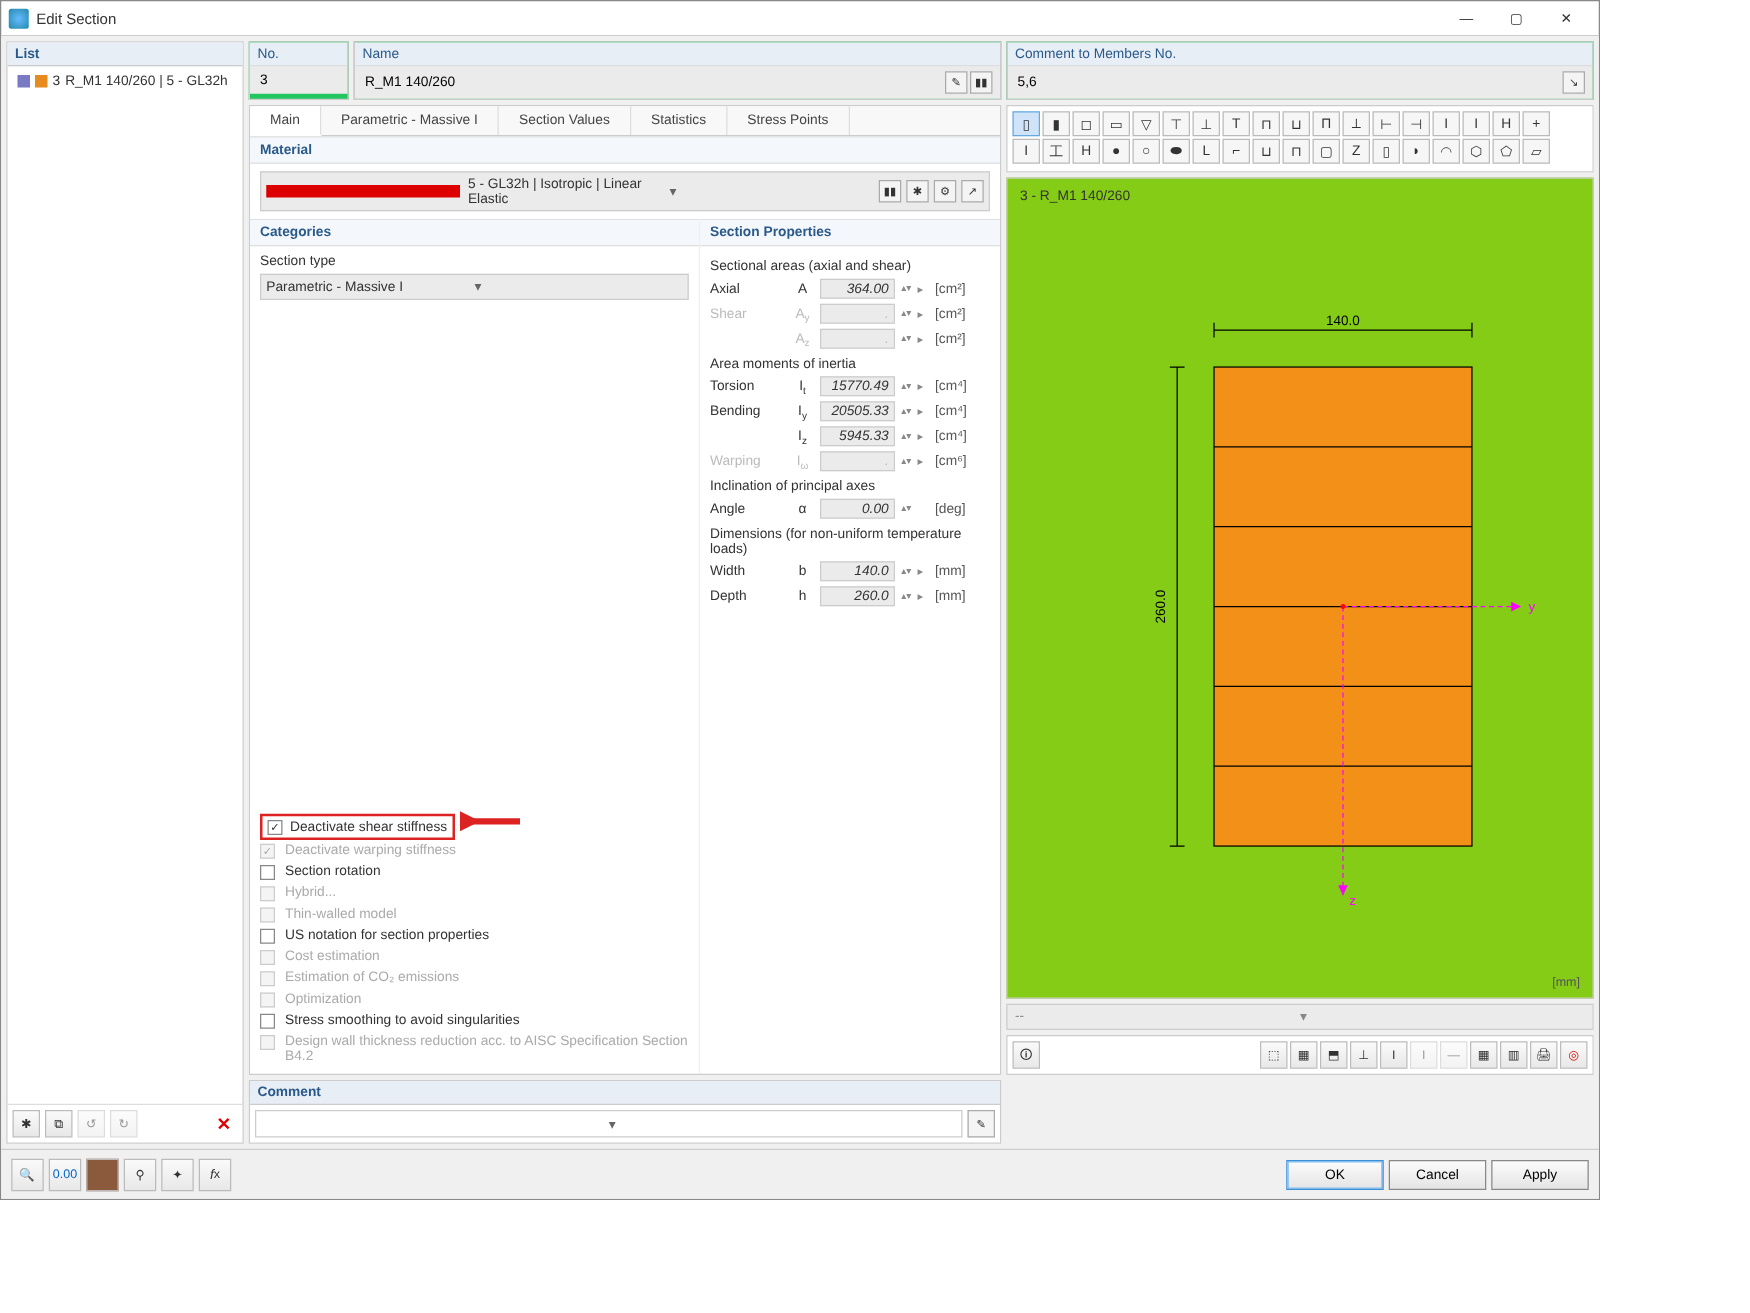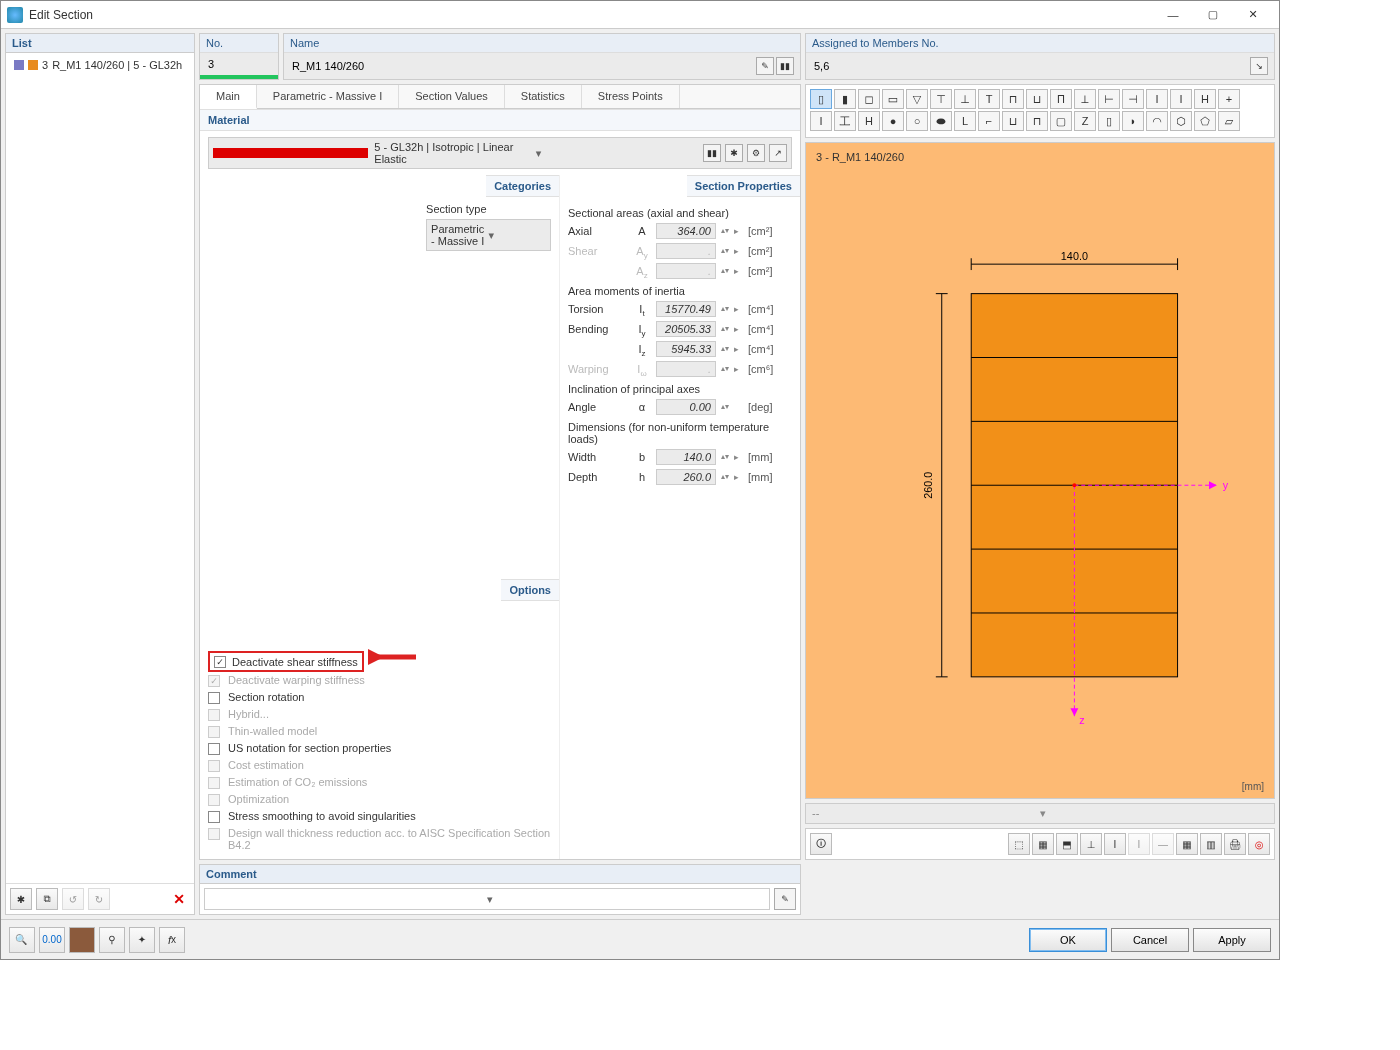--- a/index.html
+++ b/index.html
@@ -27,21 +27,21 @@
 .fieldbox .hdr { background: #e8eef6; padding: 3px 6px; color: #2a5a8a; font-size: 11px; }
 .fieldbox .val { background: #ebebeb; padding: 4px 6px; border-top: 1px solid #ddd; display: flex; align-items: center; }
 .fieldbox .val input { background: transparent; border: none; flex: 1; font-size: 11px; }
 .smallbtn { width: 18px; height: 18px; border: 1px solid #aaa; background: #f4f4f4; margin-left: 2px; font-size: 9px; display: flex; align-items: center; justify-content: center; }
 .midrow { flex: 1; display: flex; gap: 4px; overflow: hidden; }
 .midleft { flex: 1; background: #fff; border: 1px solid #ccc; display: flex; flex-direction: column; }
 .tabs { display: flex; background: #f8f8f8; border-bottom: 1px solid #ccc; }
 .tab { padding: 5px 16px; border-right: 1px solid #ddd; color: #444; cursor: pointer; }
 .tab.active { background: #fff; border-bottom: 2px solid #fff; margin-bottom: -1px; }
 .tabcontent { flex: 1; display: flex; overflow: hidden; }
-.col { flex: 1; padding: 0; border-right: 1px solid #eee; display: flex; flex-direction: column; align-items: flex-end; }
+.col { flex: 1; padding: 0; border-right: 1px solid #eee; display: flex; flex-direction: column; }
 .col:last-child { border-right: none; }
 .grouphdr { background: #f4f7fb; padding: 4px 8px; color: #2a5a8a; font-weight: 600; border-bottom: 1px solid #e0e0e0; border-top: 1px solid #e0e0e0; }
 .groupbody { padding: 6px 8px; }
 .lbl { display: block; margin-bottom: 4px; font-size: 11px; }
 .combo { width: 100%; background: #ebebeb; border: 1px solid #ccc; padding: 3px 4px; display: flex; align-items: center; }
 .combo span { flex: 1; }
 .combo .arrow { color: #666; }
 .matrow { display: flex; align-items: center; gap: 6px; }
 .redbox { width: 10px; height: 10px; background: #d00; }
 .matbtns { display: flex; gap: 2px; margin-left: 4px; }
@@ -64,21 +64,21 @@
 .prop-row .go { width: 10px; color: #888; font-size: 9px; }
 .prop-row .punit { width: 38px; color: #555; }
 .prop-row.disabled { color: #bbb; }
 .prop-row.disabled .pval { color: #bbb; }
 .subhdr { font-weight: normal; margin: 4px 0 2px; font-size: 11px; }
 .preview { width: 470px; display: flex; flex-direction: column; gap: 4px; }
 .shape-palette { background: #fff; border: 1px solid #ccc; padding: 4px; }
 .palette-row { display: flex; gap: 2px; margin-bottom: 2px; }
 .shape { width: 22px; height: 20px; border: 1px solid #bbb; background: #f6f6f6; display: flex; align-items: center; justify-content: center; }
 .shape.sel { background: #cfe4f8; border-color: #6aa9e0; }
-.preview-canvas { flex: 1; background: #fdba74; border: 1px solid #ccc; position: relative; padding: 8px; }
+.preview-canvas { flex: 1; background: #84cc16; border: 1px solid #ccc; position: relative; padding: 8px; }
 .preview-label { position: absolute; top: 8px; left: 10px; font-size: 11px; }
 .units-label { position: absolute; bottom: 6px; right: 10px; font-size: 10px; color: #555; }
 .preview-combo { background: #ebebeb; border: 1px solid #ccc; padding: 3px 6px; display: flex; }
 .preview-combo span { flex:1; color:#888; }
 .preview-tools { background: #fff; border: 1px solid #ccc; padding: 4px; display: flex; gap: 2px; }
 .preview-tools .spacer { flex: 1; }
 .commentrow { display: flex; gap: 4px; }
 .commentbox { flex: 1; background: #fff; border: 1px solid #ccc; display: flex; flex-direction: column; }
 .commentval { padding: 4px; display: flex; }
 .commentval .combo { flex: 1; background: #fff; }
@@ -132,21 +132,21 @@
         </div>
         <div class="fieldbox" style="flex:1">
           <div class="hdr">Name</div>
           <div class="val">
             <input value="R_M1 140/260" style="">
             <div class="smallbtn">✎</div>
             <div class="smallbtn">▮▮</div>
           </div>
         </div>
         <div class="fieldbox" style="width:470px">
-          <div class="hdr">Assigned to Members No.</div>
+          <div class="hdr">Comment to Members No.</div>
           <div class="val">
             <input value="5,6" style="">
             <div class="smallbtn">↘</div>
           </div>
         </div>
       </div>
 
       <div class="midrow">
         <div class="midleft">
           <div class="tabs">
@@ -178,21 +178,20 @@
               <div class="grouphdr">Categories</div>
               <div class="groupbody" style="flex:0 0 auto">
                 <span class="lbl">Section type</span>
                 <div class="combo">
                   <span>Parametric - Massive I</span>
                   <span class="arrow">▾</span>
                 </div>
               </div>
               <div style="flex:1"></div>
 
-              <div class="grouphdr">Options</div>
               <div class="groupbody">
                 <div class="arrow-callout">
                   <span class="highlight-box">
                     <span class="cb checked"></span>
                     <span>Deactivate shear stiffness</span>
                   </span>
                   <svg width="50" height="20">
                     <defs>
                         <marker id="ah" markerWidth="8" markerHeight="8" refX="2" refY="4" orient="auto">
                           <path d="M8,0 L0,4 L8,8 Z" fill="#d22"></path>

